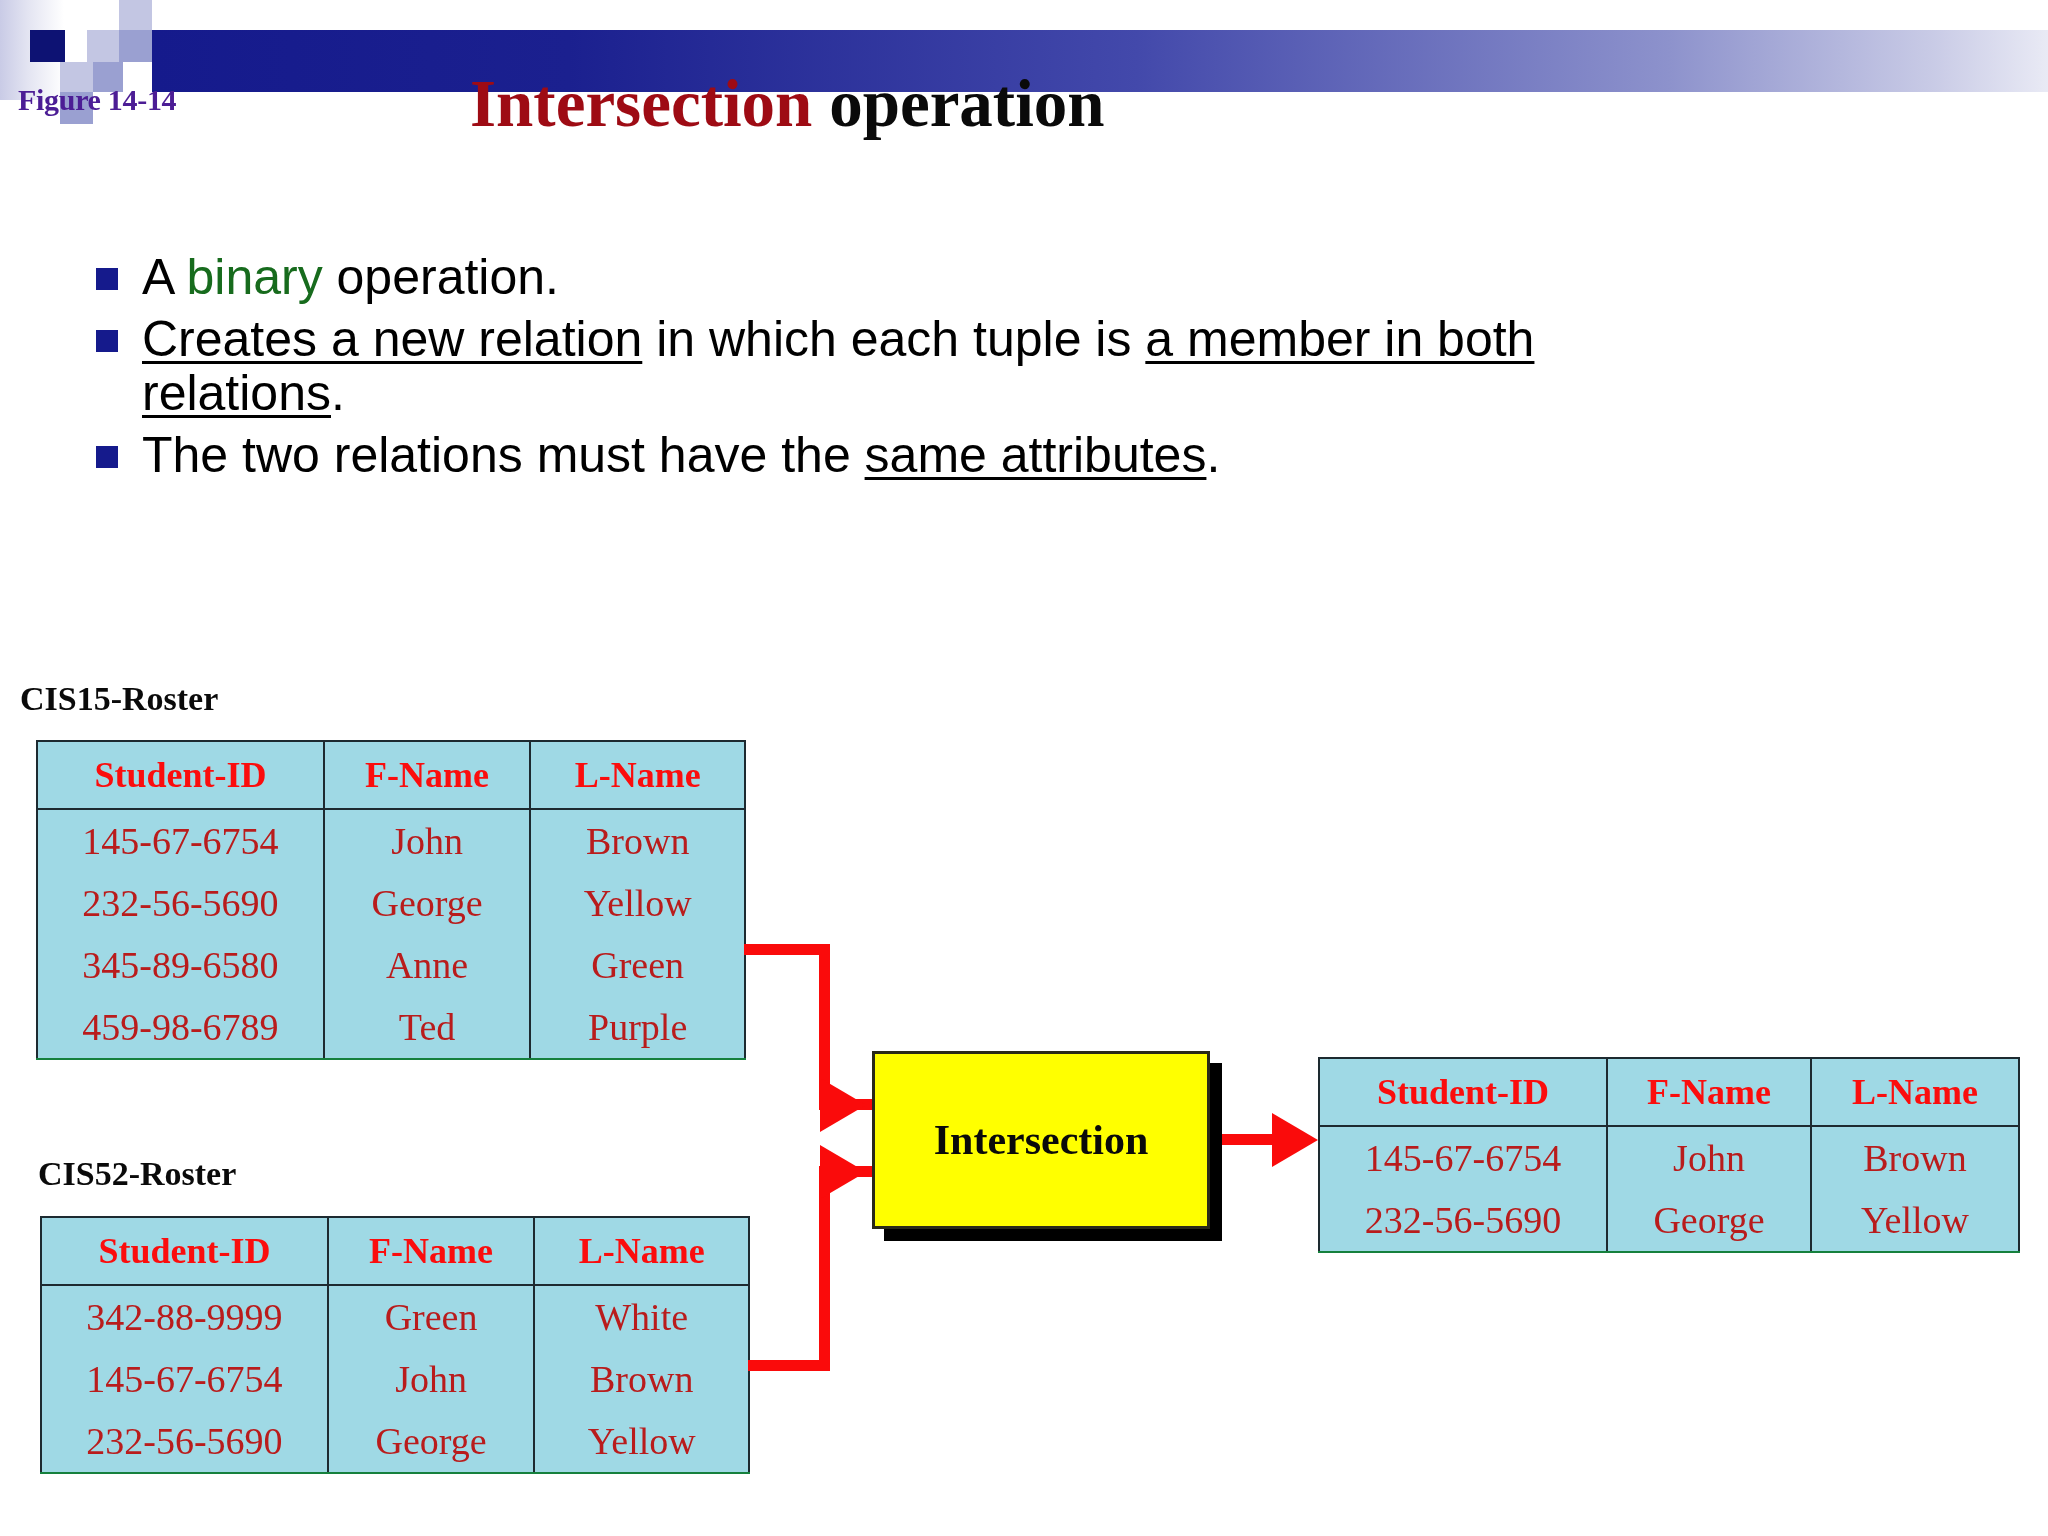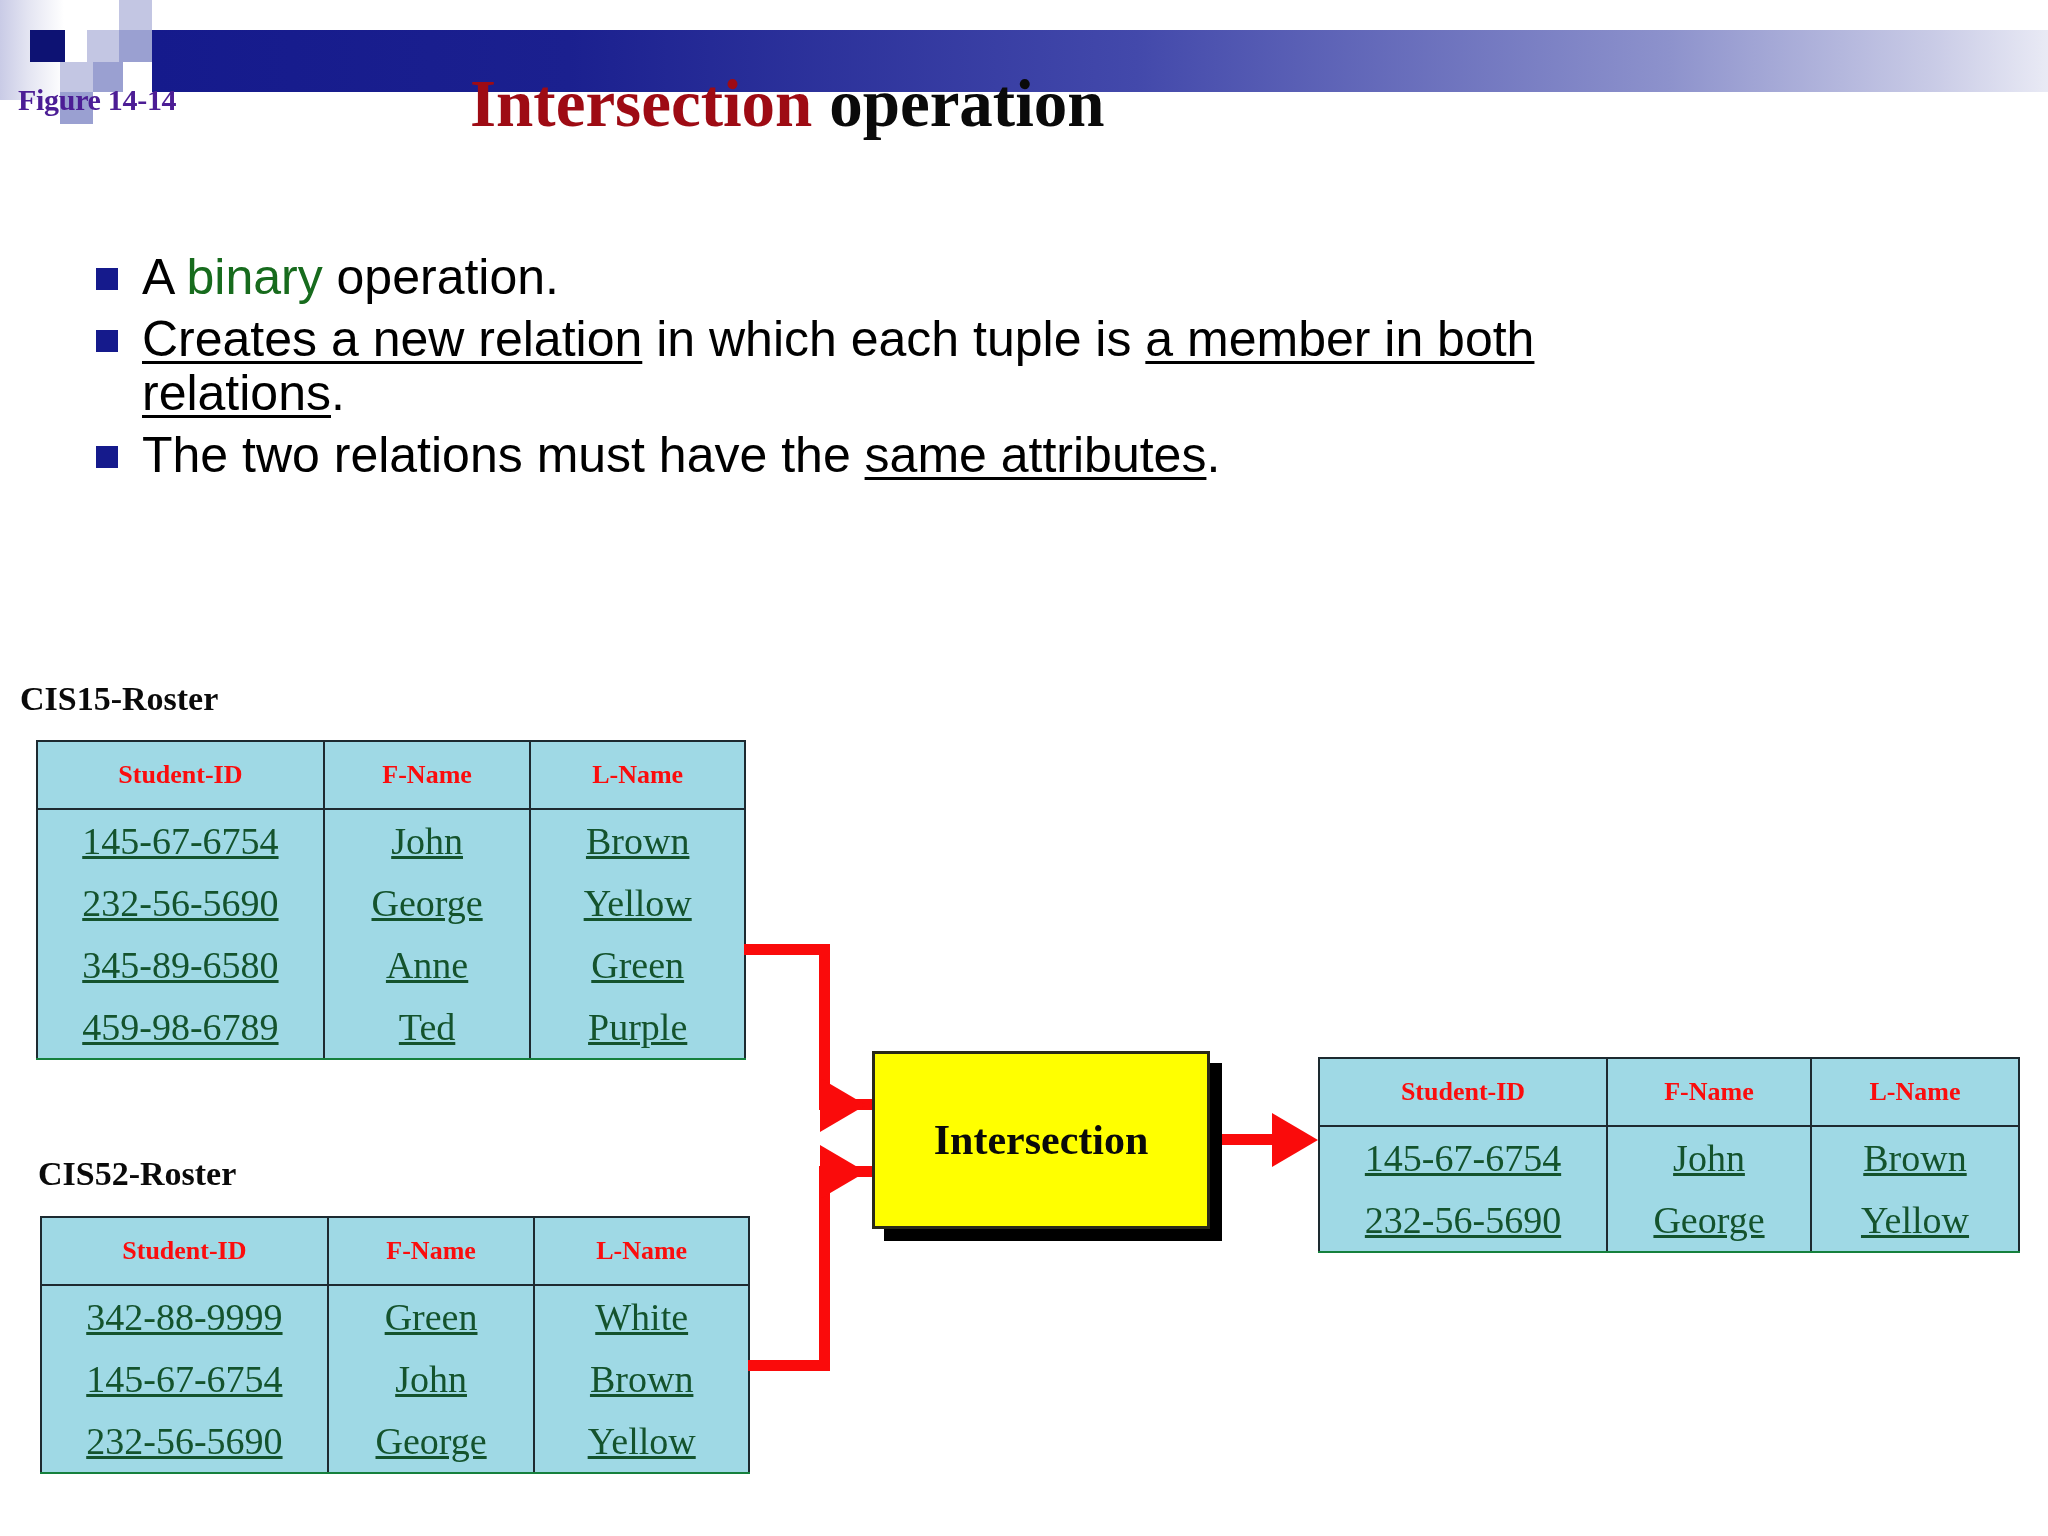--- a/index.html
+++ b/index.html
@@ -109,31 +109,30 @@
   table.rel td, table.rel th {
     border: 2px solid #1d2a30;
     background: #9fd9e5;
     padding: 0;
     text-align: center;
     vertical-align: middle;
   }
   table.rel th {
     color: #fb0d0d;
     font-weight: bold;
-    font-size: 26px;
+    font-size: 36px;
     height: 66px;
   }
   table.rel td {
-    color: #14532d;
+    color: #b91c1c;
     font-weight: normal;
     font-size: 38px;
     height: 62px;
     border-top: none;
     border-bottom: none;
-    text-decoration: underline;
   }
   table.rel tbody tr:last-child td { border-bottom: 2px solid #15803d; }
   table.rel tbody tr:first-child td { border-top: 2px solid #1d2a30; }
 
   
   #op-box-shadow {
     position: absolute;
     left: 884px; top: 1063px;
     width: 338px; height: 178px;
     background: #000000;

